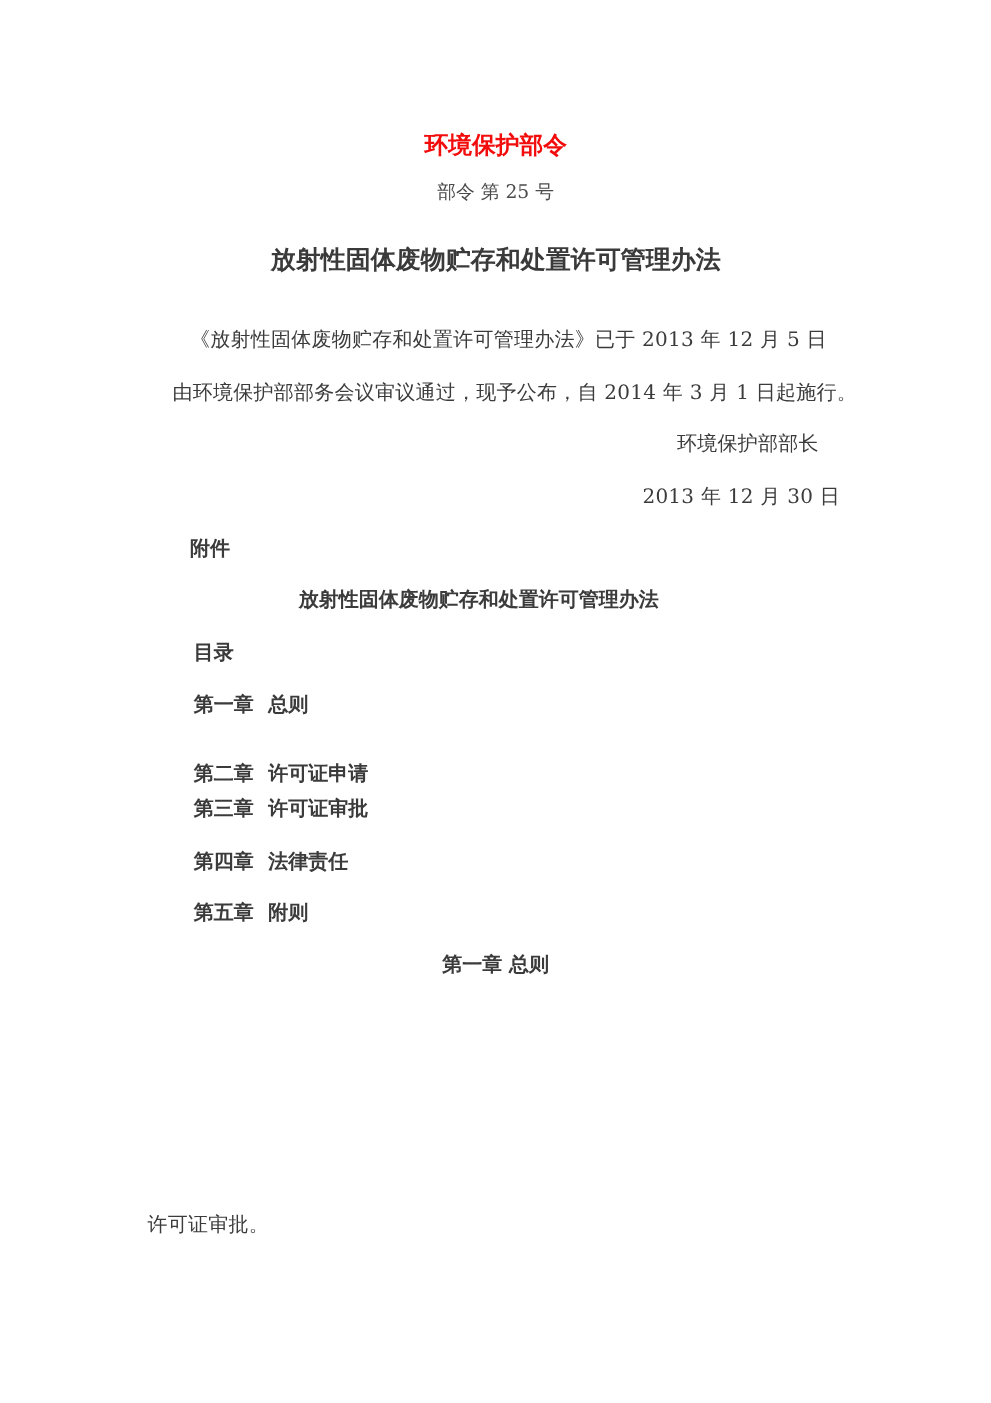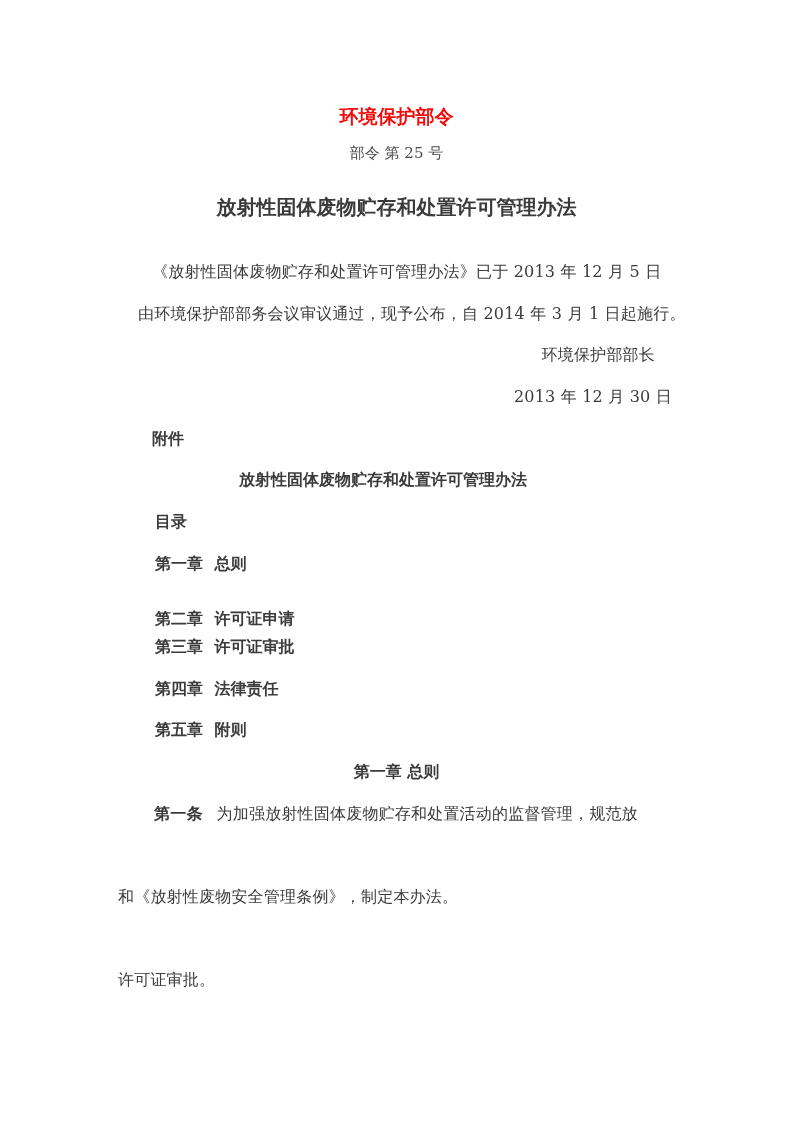--- a/index.html
+++ b/index.html
@@ -109,20 +109,16 @@
     <span class="toc-num">第四章</span>
     <span>法律责任</span>
   </div>
   <div class="line toc-item" style="top:720px; left:155px;">
     <span class="toc-num">第五章</span>
     <span>附则</span>
   </div>
 
   <div class="line center bold" style="top:762px;">第一章  总则</div>
 
-  <div class="line body-text" style="top:804px; left:154px;">
-    <span class="art-label">第一条</span><span>为加强放射性固体废物贮存和处置活动的监督管理，规范放</span>
-  </div>
-  <div class="line body-text" style="top:887px; left:118px;">和《放射性废物安全管理条例》，制定本办法。</div>
 
   <div class="line body-text" style="top:970px; left:118px;">许可证审批。</div>
 
 </div>
 
 </body></html>

